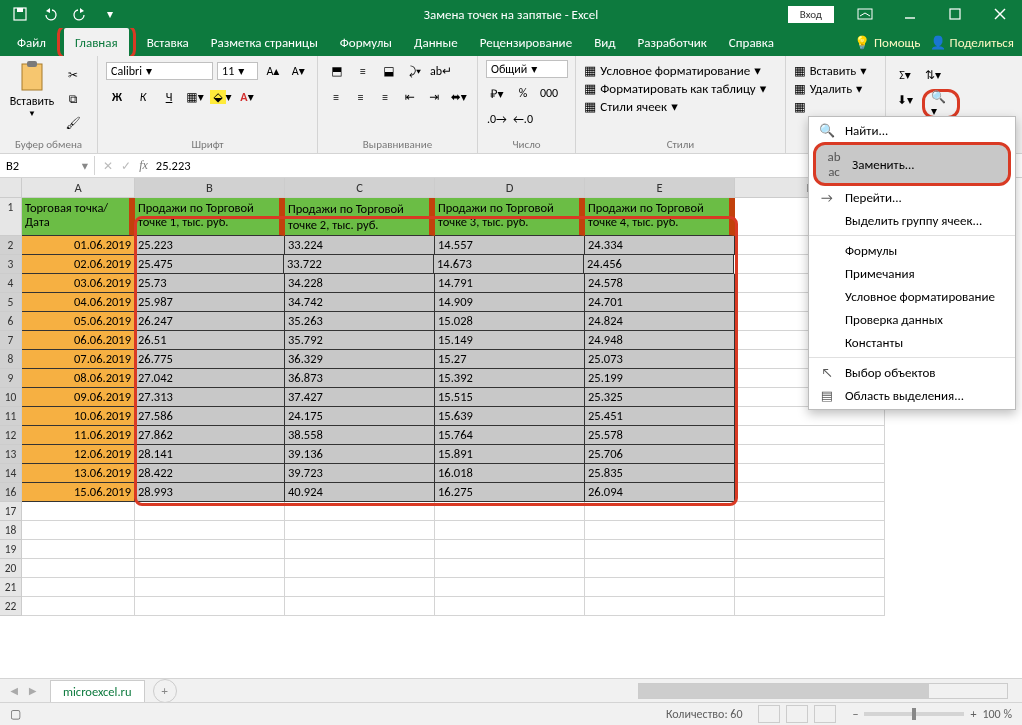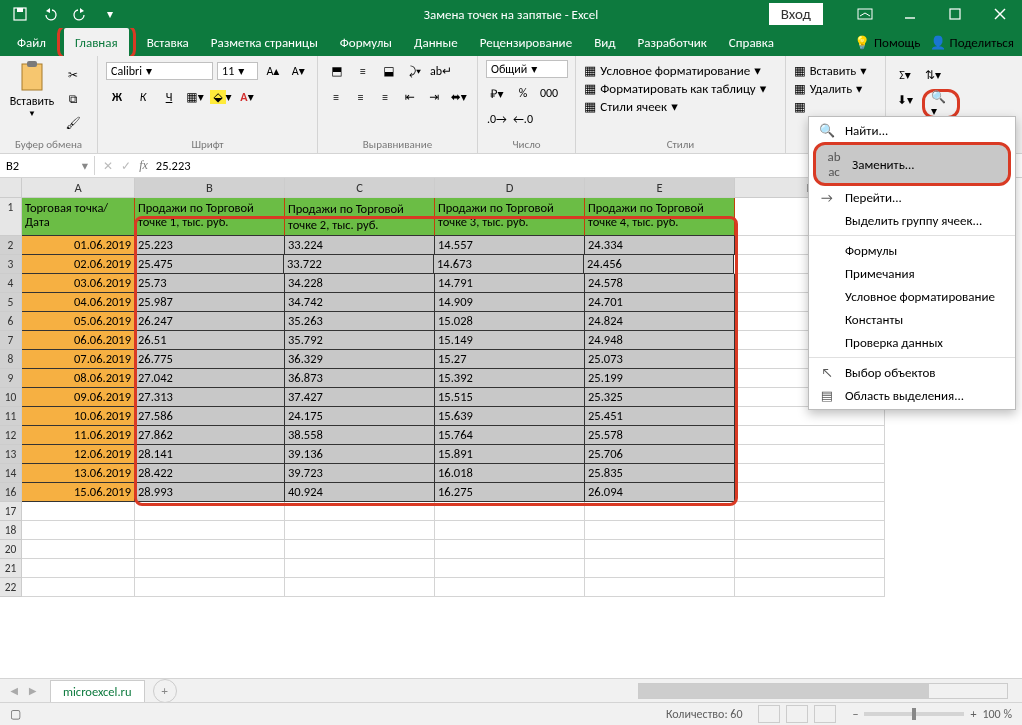--- a/index.html
+++ b/index.html
@@ -2,28 +2,28 @@
 <html><head>
 <meta charset="utf-8">
 <style>
 * { margin:0; padding:0; box-sizing:border-box; font-family:"Segoe UI",Calibri,Arial,sans-serif; }
 body { background:#fff; width:1022px; height:725px; overflow:hidden; position:relative; font-size:12px; }
 .titlebar { height:28px; background:#0d7a3e; color:#fff; display:flex; align-items:center; position:relative; }
 .qat { display:flex; gap:6px; padding-left:8px; align-items:center; }
 .qat-btn { width:24px; height:24px; display:flex; align-items:center; justify-content:center; cursor:pointer; }
 .title-center { position:absolute; left:50%; transform:translateX(-50%); font-size:13px; }
 .title-right { position:absolute; right:0; display:flex; align-items:center; }
-.login-btn { background:#fff; color:#333; padding:2px 12px; font-size:15px; margin-right:19px; }
+.login-btn { background:#fff; color:#333; padding:2px 12px; font-size:11px; margin-right:8px; }
 .sys-btn { width:45px; height:28px; display:flex; align-items:center; justify-content:center; cursor:pointer; }
 .menubar { height:28px; background:#0d7a3e; display:flex; align-items:center; padding-left:6px; }
 .menu-tab { padding:0 11px; height:28px; display:flex; align-items:center; color:#fff; font-size:13px; cursor:pointer; }
 .menu-tab.active { background:#f1f1f1; color:#0d7a3e; border-top-left-radius:2px; border-top-right-radius:2px; }
 .red-ring { border:3px solid #d93a24; border-radius:10px; padding:1px 4px; }
 .menu-right { margin-left:auto; display:flex; align-items:center; padding-right:8px; gap:10px; }
-.menu-right span { color:#000000; font-size:13px; }
+.menu-right span { color:#fef9c3; font-size:13px; }
 .ribbon { height:98px; background:#f1f1f1; border-bottom:1px solid #d4d4d4; display:flex; position:relative; }
 .rgroup { border-right:1px solid #d4d4d4; padding:4px 8px 2px 8px; display:flex; flex-direction:column; position:relative; }
 .rgroup-label { position:absolute; bottom:2px; left:0; width:100%; text-align:center; font-size:11px; color:#7a7a7a; }
 .rgroup-body { display:flex; gap:6px; flex:1; }
 .big-btn { display:flex; flex-direction:column; align-items:center; justify-content:flex-start; width:48px; cursor:pointer; }
 .mini-grid { display:flex; flex-direction:column; gap:2px; }
 .font-row { display:flex; gap:4px; align-items:center; }
 .selbox { border:1px solid #c0c0c0; background:#fff; padding:1px 4px; font-size:12px; display:flex; align-items:center; gap:4px; }
 .tiny-btn { width:22px; height:22px; border:1px solid transparent; display:flex; align-items:center; justify-content:center; cursor:pointer; font-size:12px; }
 .tiny-btn.bold { font-weight:bold; }
@@ -39,21 +39,21 @@
 .fx-lbl { font-style:italic; font-family:"Cambria Math",serif; color:#7a7a7a; }
 .grid { position:relative; }
 .col-hdrs { display:flex; height:20px; }
 .corner { width:22px; background:#e6e6e6; border-right:1px solid #ccc; border-bottom:1px solid #ccc; }
 .ch { background:#e6e6e6; border-right:1px solid #ccc; border-bottom:1px solid #ccc; text-align:center; font-size:12.5px; line-height:19px; color:#333; }
 .ch.sel { background:#d1d1d1; }
 .row { display:flex; height:19px; }
 .rh { width:22px; background:#e6e6e6; border-right:1px solid #ccc; border-bottom:1px solid #ccc; text-align:center; font-size:11.5px; line-height:18px; color:#333; }
 .rh.sel { background:#d1d1d1; }
 .cell { border-right:1px solid #d4d4d4; border-bottom:1px solid #d4d4d4; padding:0 3px; font-size:12.5px; line-height:18px; overflow:hidden; white-space:nowrap; }
-.hdr-cell { background:#6bbd45; font-weight:normal; border-right:1px solid #c2410c; border-bottom:1px solid #333; }
+.hdr-cell { background:#6bbd45; font-weight:normal; border-right:6px solid #c2410c; border-bottom:1px solid #333; }
 .date-cell { background:#f6b042; text-align:right; border-right:1px solid #333; border-bottom:1px solid #333; }
 .data-cell { background:#c8c8c8; border-right:1px solid #333; border-bottom:1px solid #333; }
 .blank-cell { background:#fff; }
 .sel-ring { position:absolute; border:3px solid #d93a24; border-radius:8px; pointer-events:none; z-index:5; }
 .dropdown-menu { position:absolute; left:808px; top:116px; width:208px; background:#fff; border:1px solid #bcbcbc; box-shadow:0 4px 10px rgba(0,0,0,.25); z-index:50; padding:2px 0; }
 .dm-item { display:flex; align-items:center; gap:10px; padding:4px 10px; font-size:13px; cursor:pointer; }
 .dm-item.hl { background:#c8c8c8; }
 .dm-item.hl-ring { border:3px solid #d93a24; border-radius:12px; margin:0 4px; }
 .dm-sep { height:1px; background:#e0e0e0; margin:3px 0; }
 .dm-ic { width:16px; text-align:center; color:#555; }
@@ -429,20 +429,29 @@
       <div class="row">
         <div class="rh">18</div>
         <div class="cell blank-cell" style="width:113px"></div>
         <div class="cell blank-cell" style="width:150px"></div>
         <div class="cell blank-cell" style="width:150px"></div>
         <div class="cell blank-cell" style="width:150px"></div>
         <div class="cell blank-cell" style="width:150px"></div>
         <div class="cell blank-cell" style="width:150px"></div>
       </div>
       <div class="row">
+        <div class="rh">19</div>
+        <div class="cell blank-cell" style="width:113px"></div>
+        <div class="cell blank-cell" style="width:150px"></div>
+        <div class="cell blank-cell" style="width:150px"></div>
+        <div class="cell blank-cell" style="width:150px"></div>
+        <div class="cell blank-cell" style="width:150px"></div>
+        <div class="cell blank-cell" style="width:150px"></div>
+      </div>
+      <div class="row">
         <div class="rh">20</div>
         <div class="cell blank-cell" style="width:113px"></div>
         <div class="cell blank-cell" style="width:150px"></div>
         <div class="cell blank-cell" style="width:150px"></div>
         <div class="cell blank-cell" style="width:150px"></div>
         <div class="cell blank-cell" style="width:150px"></div>
         <div class="cell blank-cell" style="width:150px"></div>
       </div>
       <div class="row">
         <div class="rh">21</div>
@@ -491,25 +500,25 @@
   <div class="dm-item">
       <span class="dm-ic"></span>
       <span>Примечания</span>
     </div>
   <div class="dm-item">
       <span class="dm-ic"></span>
       <span>Условное форматирование</span>
     </div>
   <div class="dm-item">
       <span class="dm-ic"></span>
+      <span>Проверка данных</span>
+    </div>
+  <div class="dm-item">
+      <span class="dm-ic"></span>
       <span>Константы</span>
-    </div>
-  <div class="dm-item">
-      <span class="dm-ic"></span>
-      <span>Проверка данных</span>
     </div>
   <div class="dm-sep"></div>
   <div class="dm-item">
       <span class="dm-ic">↖</span>
       <span>Выбор объектов</span>
     </div>
   <div class="dm-item">
       <span class="dm-ic">▤</span>
       <span>Область выделения...</span>
     </div>

